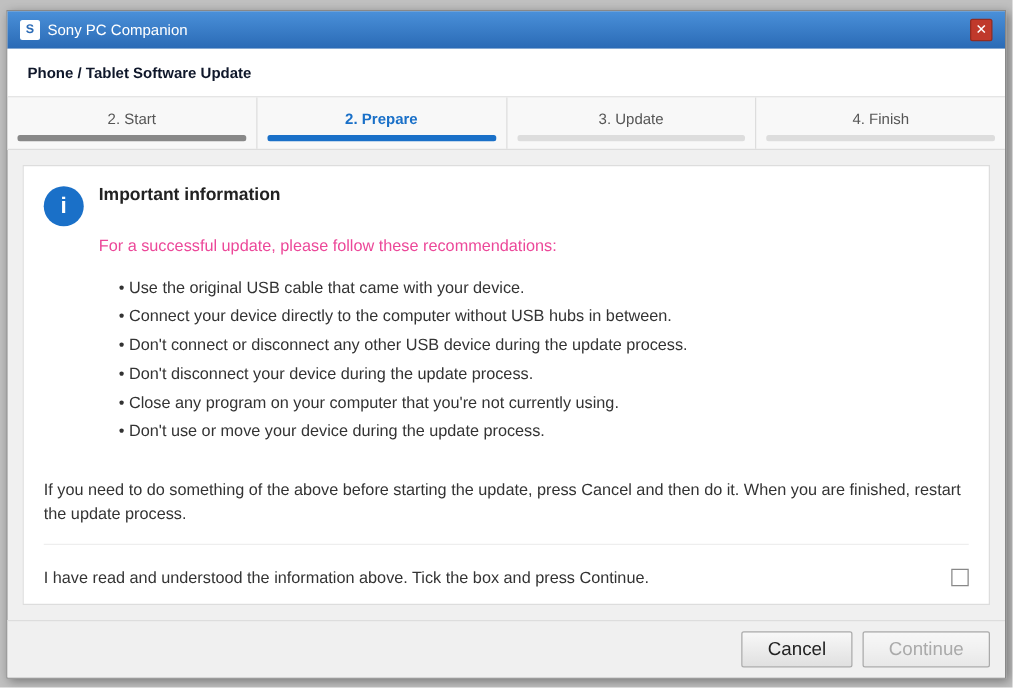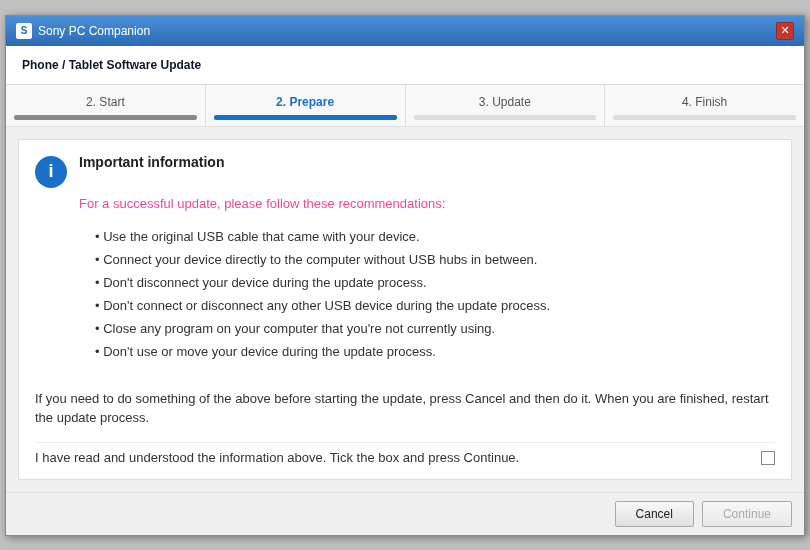--- a/index.html
+++ b/index.html
@@ -152,21 +152,21 @@
       font-size: 13px;
       color: #333;
       margin: 10px 0 10px 0;
       line-height: 1.5;
     }
     .checkbox-row {
       display: flex;
       align-items: flex-end;
       gap: 10px;
       margin-top: 14px;
-      padding-top: 7px;
+      padding-top: 18px;
       border-top: 1px solid #eee;
     }
     .checkbox-label {
       font-size: 13px;
       color: #333;
     }
     .checkbox-box {
       width: 14px;
       height: 14px;
       border: 1px solid #888;
@@ -178,21 +178,21 @@
       display: flex;
       justify-content: flex-end;
       align-items: center;
       gap: 8px;
       padding: 8px 12px;
       background: #f0f0f0;
       border-top: 1px solid #ddd;
     }
     .btn {
       padding: 5px 20px;
-      font-size: 12px;
+      font-size: 15px;
       border: 1px solid #aaa;
       background: linear-gradient(to bottom, #f8f8f8, #e0e0e0);
       color: #222;
       cursor: pointer;
       border-radius: 2px;
     }
     .btn:disabled, .btn.disabled {
       color: #aaa;
       background: linear-gradient(to bottom, #f8f8f8, #e8e8e8);
       cursor: default;
@@ -239,22 +239,22 @@
       <div class="info-icon">i</div>
       <div>
         <div class="info-title">Important information</div>
         <div class="info-subtitle">For a successful update, please follow these recommendations:</div>
       </div>
     </div>
 
     <ul class="bullet-list">
     <li>Use the original USB cable that came with your device.</li>
         <li>Connect your device directly to the computer without USB hubs in between.</li>
+        <li>Don't connect or disconnect any other USB device during the update process.</li>
         <li>Don't disconnect your device during the update process.</li>
-        <li>Don't connect or disconnect any other USB device during the update process.</li>
         <li>Close any program on your computer that you're not currently using.</li>
         <li>Don't use or move your device during the update process.</li>
       </ul>
 
     <div class="note-text">If you need to do something of the above before starting the update, press Cancel and then do it. When you are finished, restart the update process.</div>
 
     <div class="checkbox-row">
       <span class="checkbox-label">I have read and understood the information above. Tick the box and press Continue.</span>
       <div class="checkbox-box"></div>
     </div>

